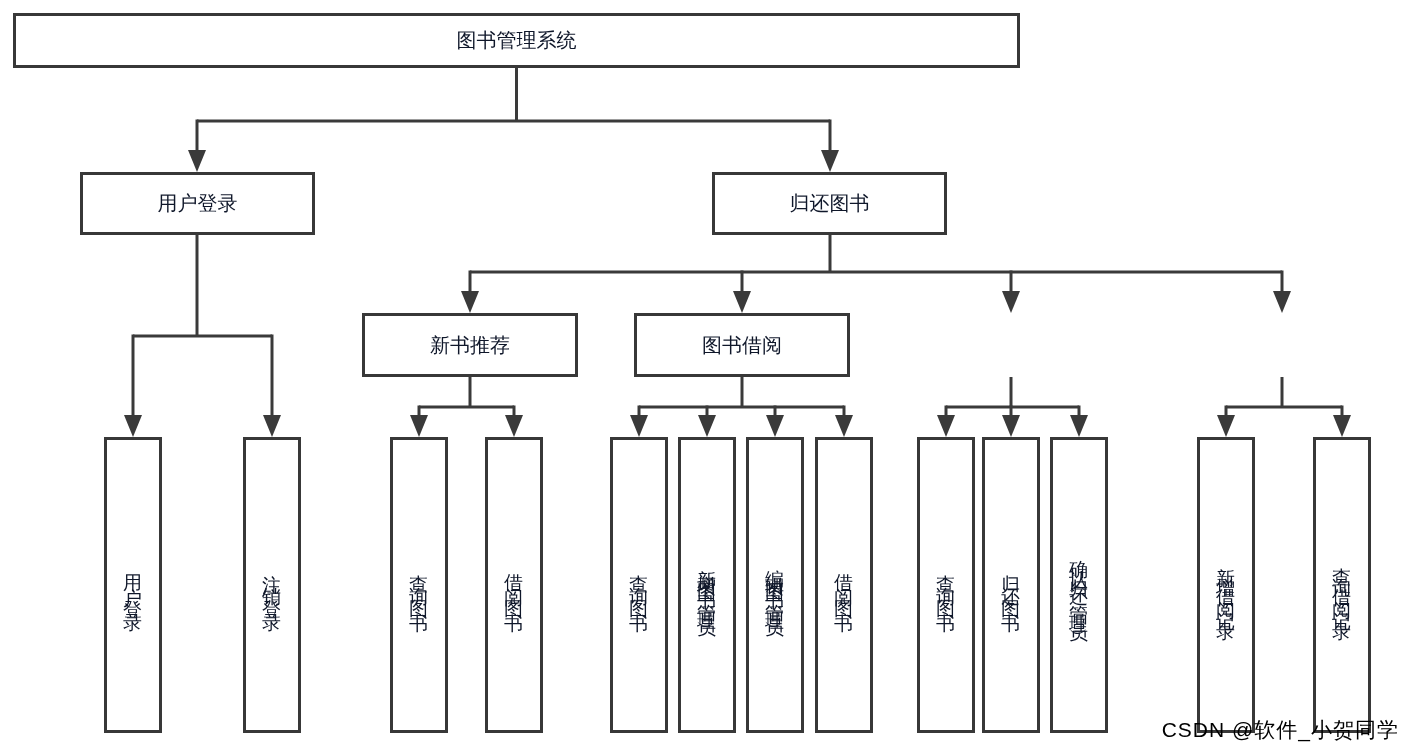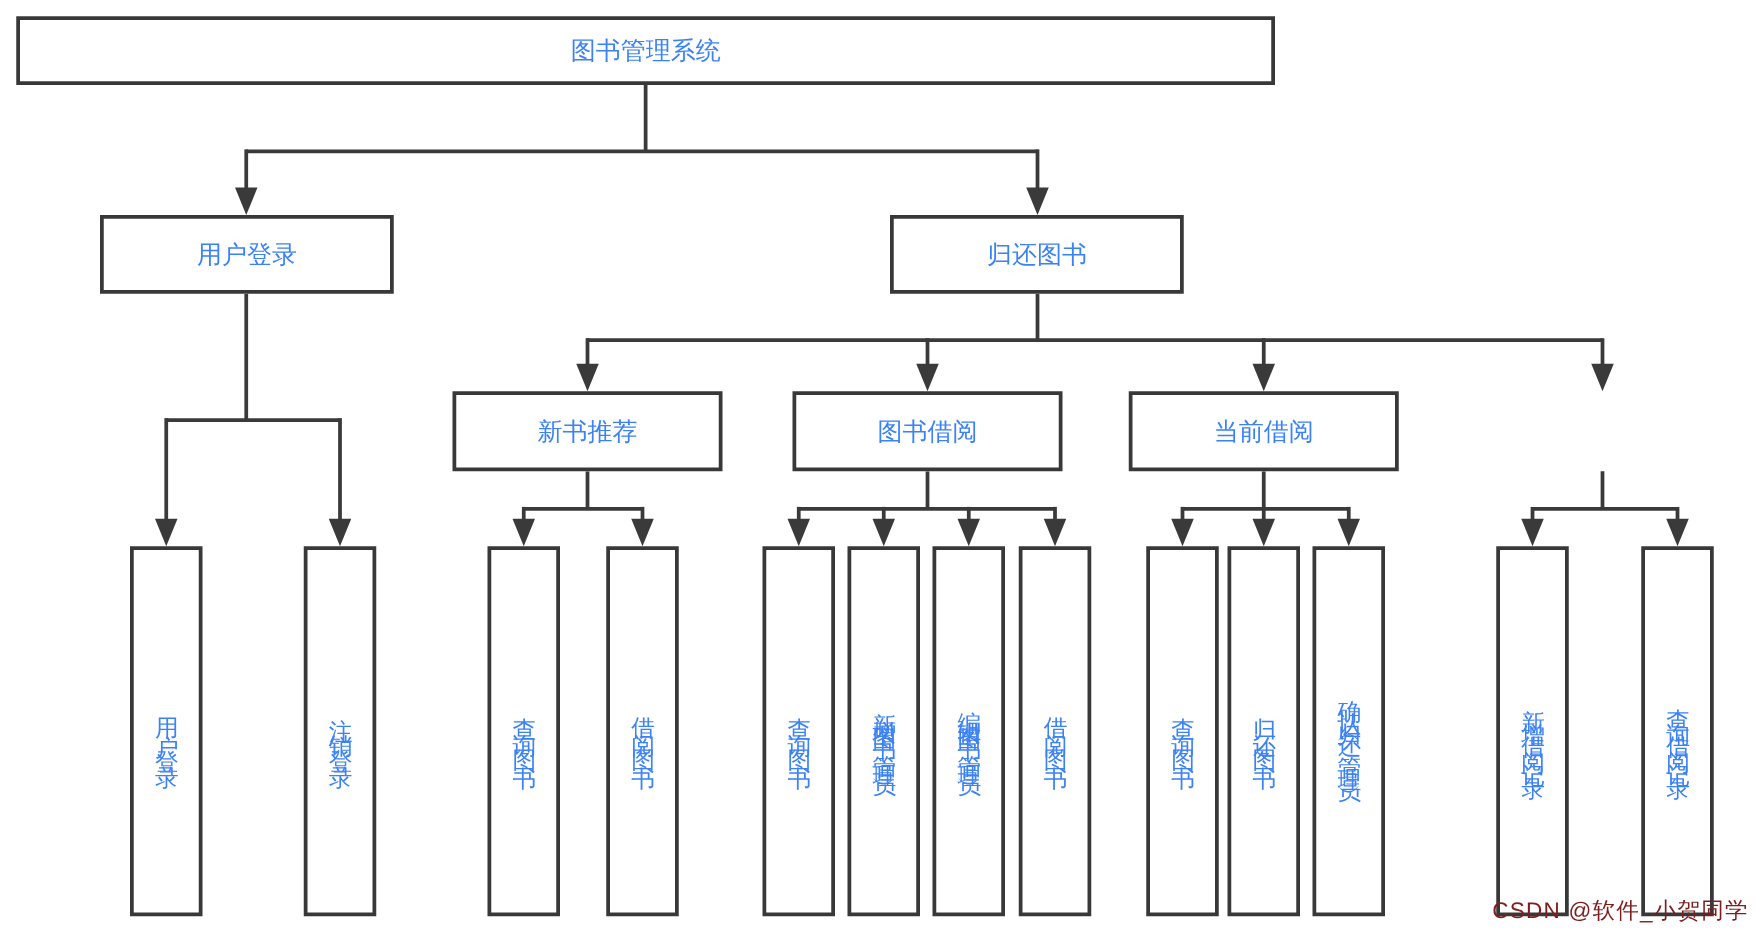--- a/index.html
+++ b/index.html
@@ -12,42 +12,42 @@
   }
   svg.connectors{position:absolute;left:0;top:0;width:1405px;height:747px;}
   svg.connectors path{stroke:#3a3a3a;stroke-width:3;fill:none;}
   svg.connectors polygon{fill:#3a3a3a;stroke:none;}
   .node{
     position:absolute;
     box-sizing:border-box;
     background:#ffffff;
     border:3px solid #383838;
     display:flex;align-items:center;justify-content:center;
-    color:#3b82f6;
+    color:#0f172a;
     text-align:center;
   }
   .root{left:13px;top:13px;width:1007px;height:55px;font-size:20px;}
   .l2{top:172px;width:235px;height:63px;font-size:20px;}
   .l3{top:313px;width:216px;height:64px;font-size:20px;}
   .leaf{top:437px;width:58px;height:296px;font-size:19px;}
   .vtext{
     writing-mode:vertical-rl;
     text-orientation:mixed;
     letter-spacing:13px;
     line-height:1;
     white-space:nowrap;
   }
   .ls-b{letter-spacing:11px;}
   .ls-c{letter-spacing:9px;}
   .ls-d{letter-spacing:7px;}
   .watermark{
     position:absolute;
     right:6px;top:716px;
-    font-size:18px;
-    color:#7f1d1d;
+    font-size:21px;
+    color:#000000;
     letter-spacing:1px;
     z-index:5;
   }
 </style>
 </head>
 <body>
 
 <div class="canvas">
 
   <svg class="connectors" viewBox="0 0 1405 747">
@@ -136,23 +136,20 @@
   <div class="node l2" style="left:712px">
     <span>归还图书</span>
   </div>
 
   <div class="node l3" style="left:634px">
     <span>图书借阅</span>
   </div>
   <div class="node l3" style="left:362px">
     <span>新书推荐</span>
   </div>
-  <div class="node l3" style="left:903px">
-    <span>当前借阅</span>
-  </div>
 
   <div class="node leaf" style="left:104px">
     <span class="vtext">用户登录</span>
   </div>
   <div class="node leaf" style="left:243px">
     <span class="vtext">注销登录</span>
   </div>
 
   <div class="node leaf" style="left:390px">
     <span class="vtext">查询图书</span>

